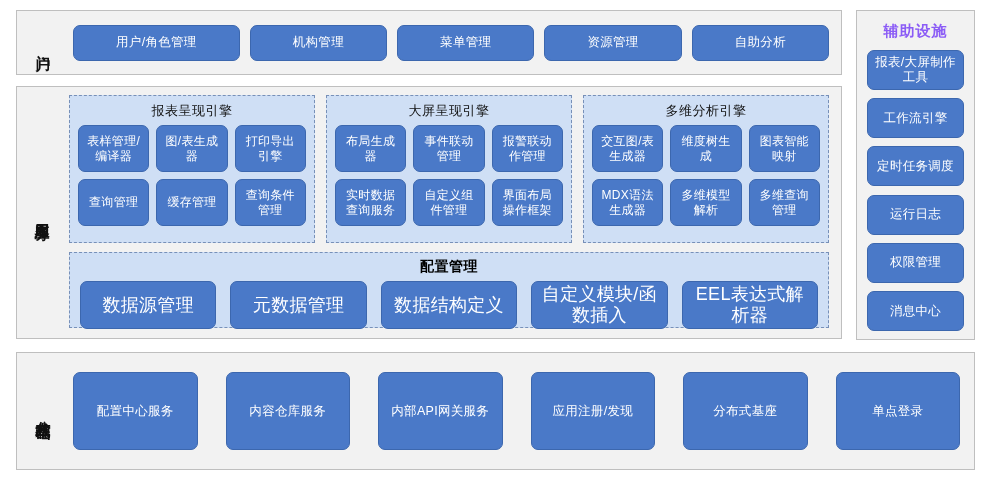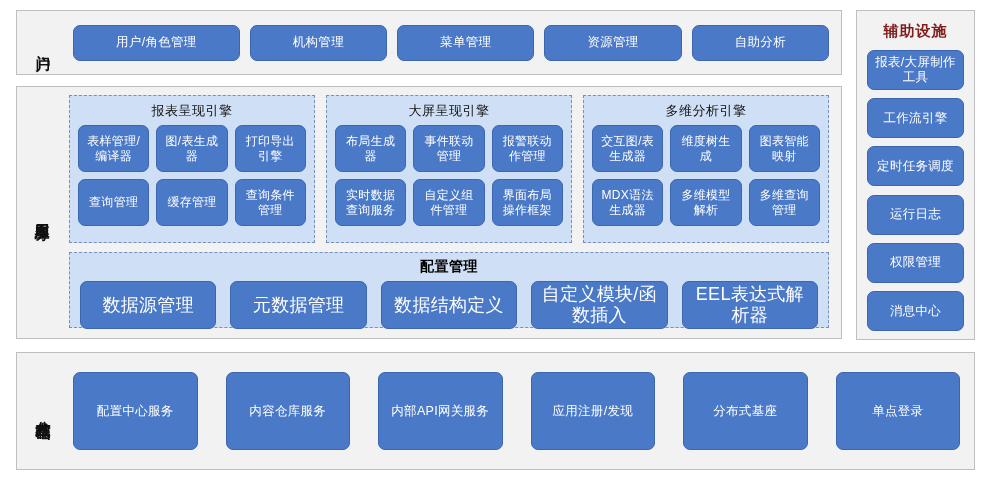--- a/index.html
+++ b/index.html
@@ -72,21 +72,21 @@
   }
   #portal-buttons .btn { height: 36px; flex: 1 1 auto; font-size: 12.5px; }
 
   
   #aux-panel {
     left: 856px; top: 10px; width: 119px; height: 330px;
     display: flex; flex-direction: column; align-items: center;
     padding: 6px 0 6px 0;
   }
   #aux-title {
-    font-weight: bold; font-size: 15px; color: #7f1d1d;
+    font-weight: bold; font-size: 15px; color: #8b5cf6;
     letter-spacing: 1px; margin: 5px 0 9px 0;
   }
   #aux-list {
     flex: 1; width: 100%;
     display: flex; flex-direction: column; align-items: center;
     justify-content: space-between; padding: 0 10px 2px 10px;
     box-sizing: border-box;
   }
   #aux-list .btn { width: 100%; height: 40px; font-size: 12.5px; }
 

